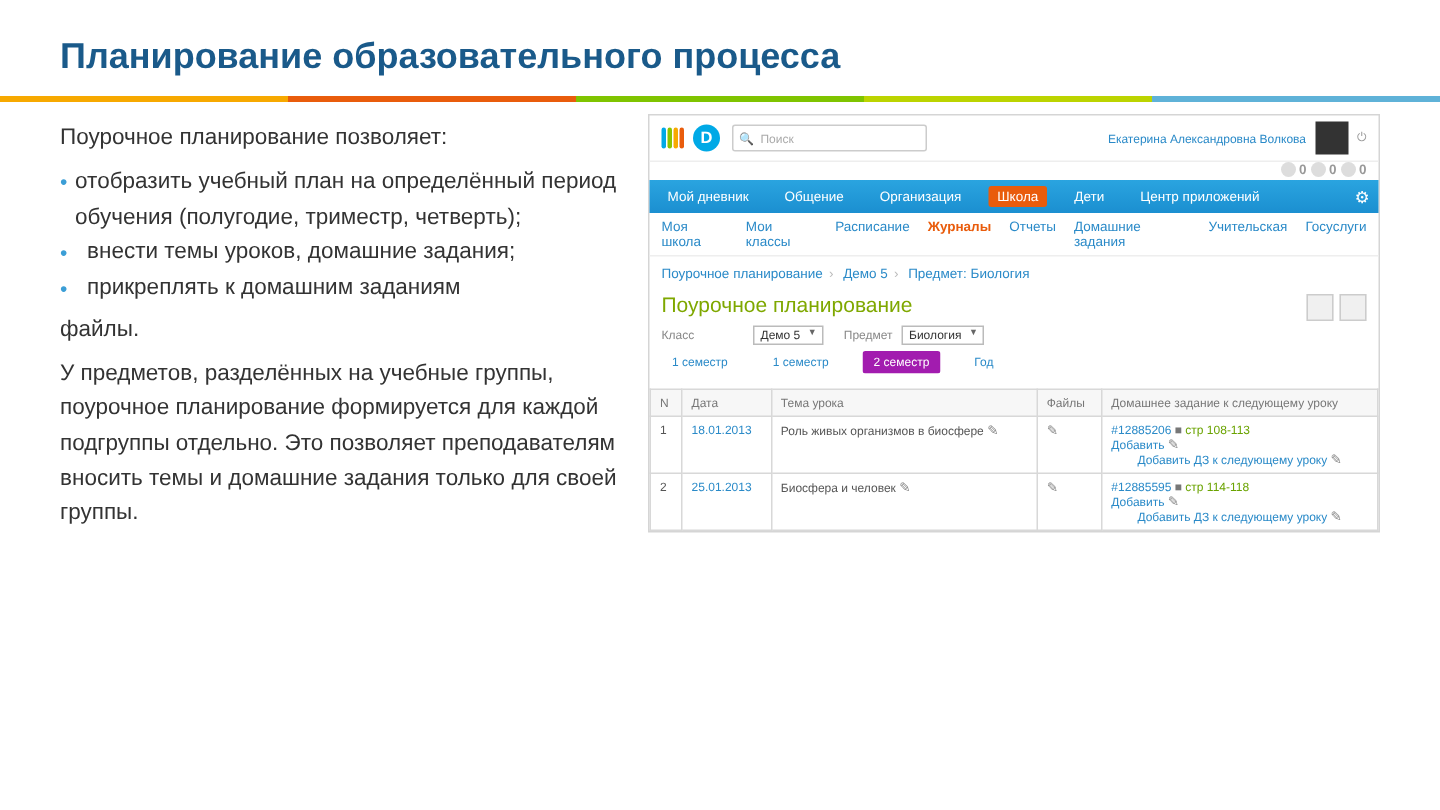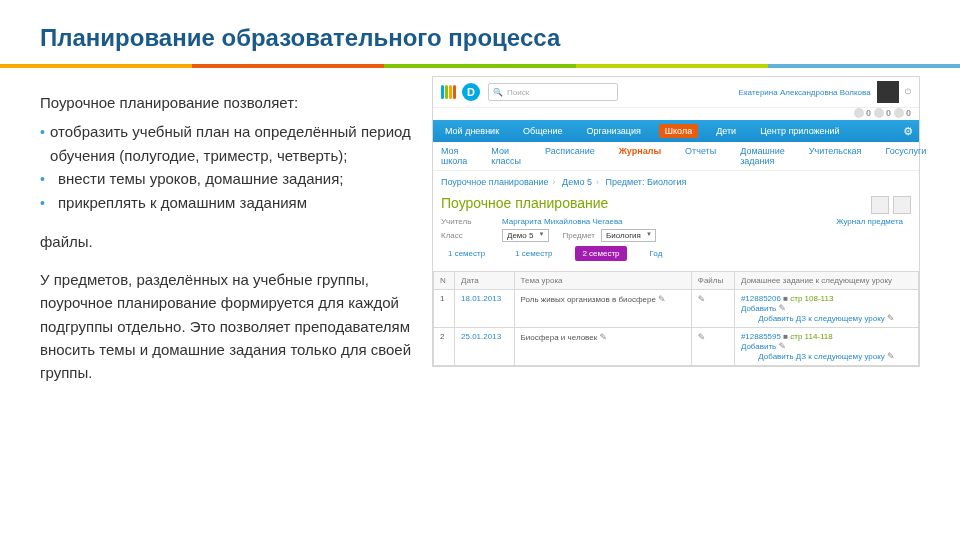--- a/index.html
+++ b/index.html
@@ -3,21 +3,21 @@
 <meta charset="utf-8">
 <style>
 html,body{margin:0;padding:0;width:960px;height:540px;font-family:Arial,Helvetica,sans-serif;background:#fff;color:#333;overflow:hidden}
 .slide{position:relative;width:960px;height:476px;box-sizing:border-box;padding:24px 40px 0 40px}
 .title{font-size:24px;font-weight:700;color:#1a5a8a;margin:0 0 10px 0}
 .stripe{position:absolute;left:0;right:0;top:64px;height:4px;display:flex}
 .stripe span{flex:1;height:4px}
 .s1{background:#f7a900}.s2{background:#e95c0c}.s3{background:#7fc400}.s4{background:#bcd400}.s5{background:#5fb2d8}
 .content{margin-top:24px;display:flex;gap:12px}
 .leftcol{flex:0 0 380px;font-size:15px;line-height:1.55}
-.leftcol p{margin:15px 0 6px 0}
+.leftcol p{margin:4px 0 6px 0}
 .bullet{display:flex}
 .bullet .dot{color:#3b9ed6;font-size:14px;line-height:24px;width:18px}
 .para{margin-top:18px}
 .rightcol{flex:1;min-width:0}
 .shot{border:1px solid #d5d5d5;background:#fff;font-size:9px;color:#555}
 .topbar{display:flex;align-items:center;height:30px;padding:0 8px;border-bottom:1px solid #eee}
 .logo{display:flex;gap:1px;margin-right:6px}
 .logo span{width:3px;height:14px;border-radius:2px}
 .l1{background:#00a9e6}.l2{background:#8bc400}.l3{background:#f7a900}.l4{background:#e95c0c}
 .logoD{width:18px;height:18px;border-radius:50%;background:#00a9e6;color:#fff;font-weight:700;font-size:11px;display:inline-flex;align-items:center;justify-content:center;margin-right:8px}
@@ -26,21 +26,21 @@
 .userblk{display:flex;align-items:center;gap:6px;font-size:8px}
 .userblk a{color:#2a8ac8;text-decoration:none}
 .av{width:22px;height:22px;background:#333}
 .counts{display:flex;gap:3px;margin-left:4px}
 .counts span{display:inline-flex;align-items:center;gap:2px;color:#999}
 .ci{width:10px;height:10px;border-radius:50%;background:#ddd}
 .mainnav{display:flex;align-items:center;height:22px;background:linear-gradient(#2aa4e0,#1b8fd0);color:#fff;font-size:9px;padding:0 6px;gap:12px}
 .mainnav .it{padding:2px 6px;border-radius:2px}
 .mainnav .it.active{background:#e95c0c}
 .gear{margin-left:auto;font-size:11px}
-.subnav{display:flex;gap:24px;padding:4px 8px;font-size:9px;color:#2a8ac8;border-bottom:1px solid #eee}
+.subnav{display:flex;gap:12px;padding:4px 8px;font-size:9px;color:#2a8ac8;border-bottom:1px solid #eee}
 .subnav .it.active{color:#e95c0c;font-weight:700}
 .bc{padding:6px 8px;font-size:9px;color:#2a8ac8}
 .bc .sep{color:#bbb;margin:0 4px}
 .pheadrow{display:flex;align-items:center;padding:0 8px}
 .phead{color:#7fa800;font-size:14px;font-weight:400;margin:2px 0 6px 0;flex:1}
 .actions{display:flex;gap:4px}
 .aicon{width:16px;height:16px;border:1px solid #ccc;background:#f0f0f0}
 .meta{padding:0 8px 6px 8px;font-size:8px;color:#888}
 .metarow{display:flex;gap:6px;align-items:center;margin-bottom:3px}
 .metarow .lbl{flex:0 0 55px}
@@ -162,25 +162,20 @@
 
         <div class="pheadrow">
           <div class="phead">Поурочное планирование</div>
           <div class="actions">
             <div class="aicon"></div>
             <div class="aicon"></div>
           </div>
         </div>
 
         <div class="meta">
-          <div class="metarow">
-              <span class="lbl">Учитель</span>
-              <span class="val">Маргарита Михайловна Чегаева</span>
-            <span class="rightlink">Журнал предмета</span>
-          </div>
           <div class="metarow">
             <span class="lbl">Класс</span>
             <span class="sel">Демо 5</span>
             <span class="lbl" style="flex:0 0 auto;margin-left:8px">Предмет</span>
             <span class="sel">Биология</span>
           </div>
           <div class="tabs">
             <span class="tb">1 семестр</span>
             <span class="tb">1 семестр</span>
             <span class="tb active">2 семестр</span>

